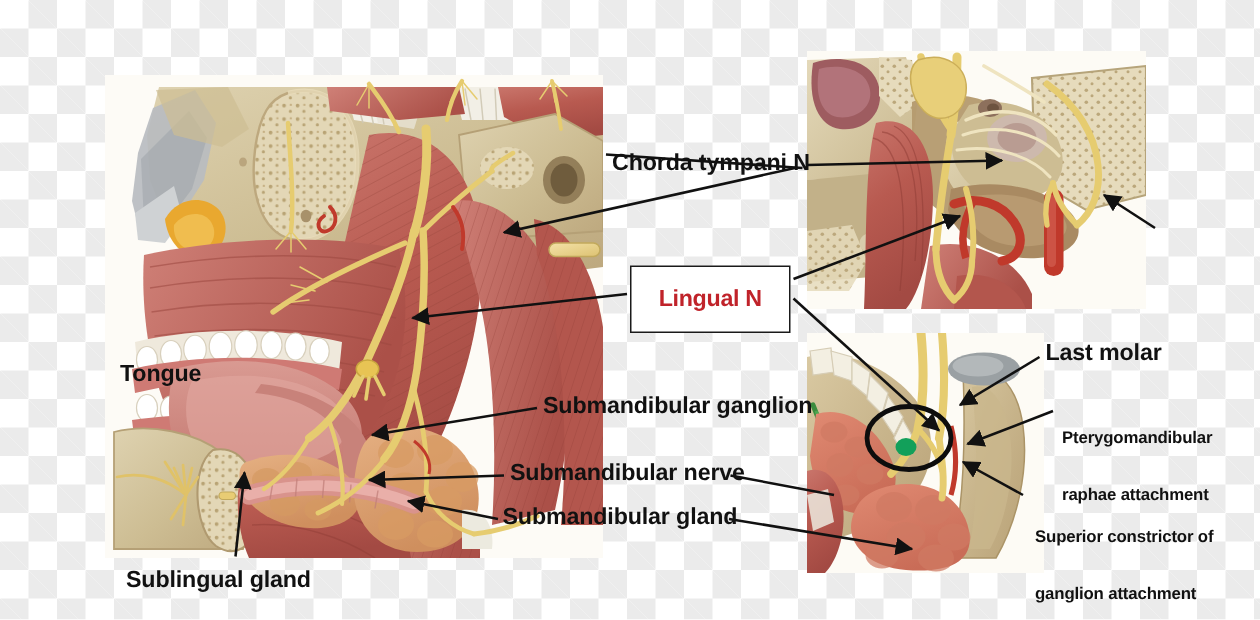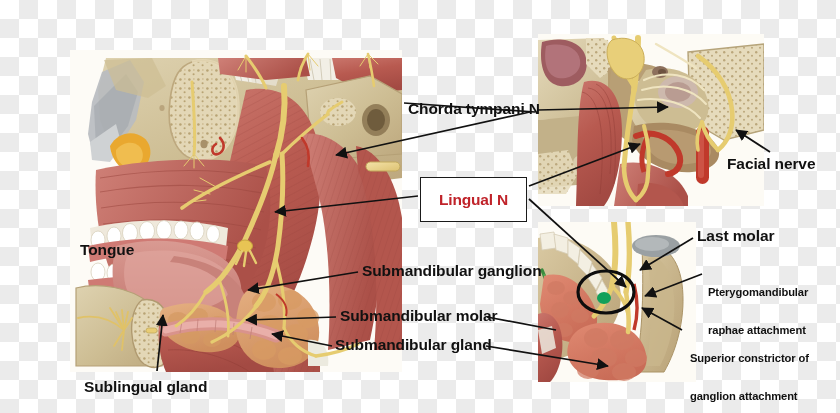--- a/index.html
+++ b/index.html
@@ -522,27 +522,26 @@
       <line x1="693" y1="238" x2="640" y2="270" marker-end="url(#arw)"></line>
 
       <line x1="702" y1="274" x2="645" y2="296" marker-end="url(#arw)"></line>
 
       <line x1="682" y1="330" x2="642" y2="308" marker-end="url(#arw)"></line>
     </g>
   </svg>
 
   <div class="label lbl-lg" style="left:408px;top:100px;">Chorda tympani N</div>
 
-  <div class="label lbl-lg" style="left:727px;top:155px;">Facial nerve</div>
 
   <div class="label lbl-lg" style="left:80px;top:241px;">Tongue</div>
 
   <div class="label lbl-lg" style="left:362px;top:262px;text-align:center;">Submandibular ganglion</div>
 
-  <div class="label lbl-lg" style="left:340px;top:307px;">Submandibular molar</div>
+  <div class="label lbl-lg" style="left:340px;top:307px;">Submandibular nerve</div>
 
   <div class="label lbl-lg" style="left:335px;top:336px;">Submandibular gland</div>
 
   <div class="label lbl-lg" style="left:84px;top:378px;">Sublingual gland</div>
 
   <div class="label lbl-lg" style="left:697px;top:227px;">Last molar</div>
 
   <div class="label lbl-sm" style="left:708px;top:261px;">
     <div>Pterygomandibular</div>
     <div>raphae attachment</div>

